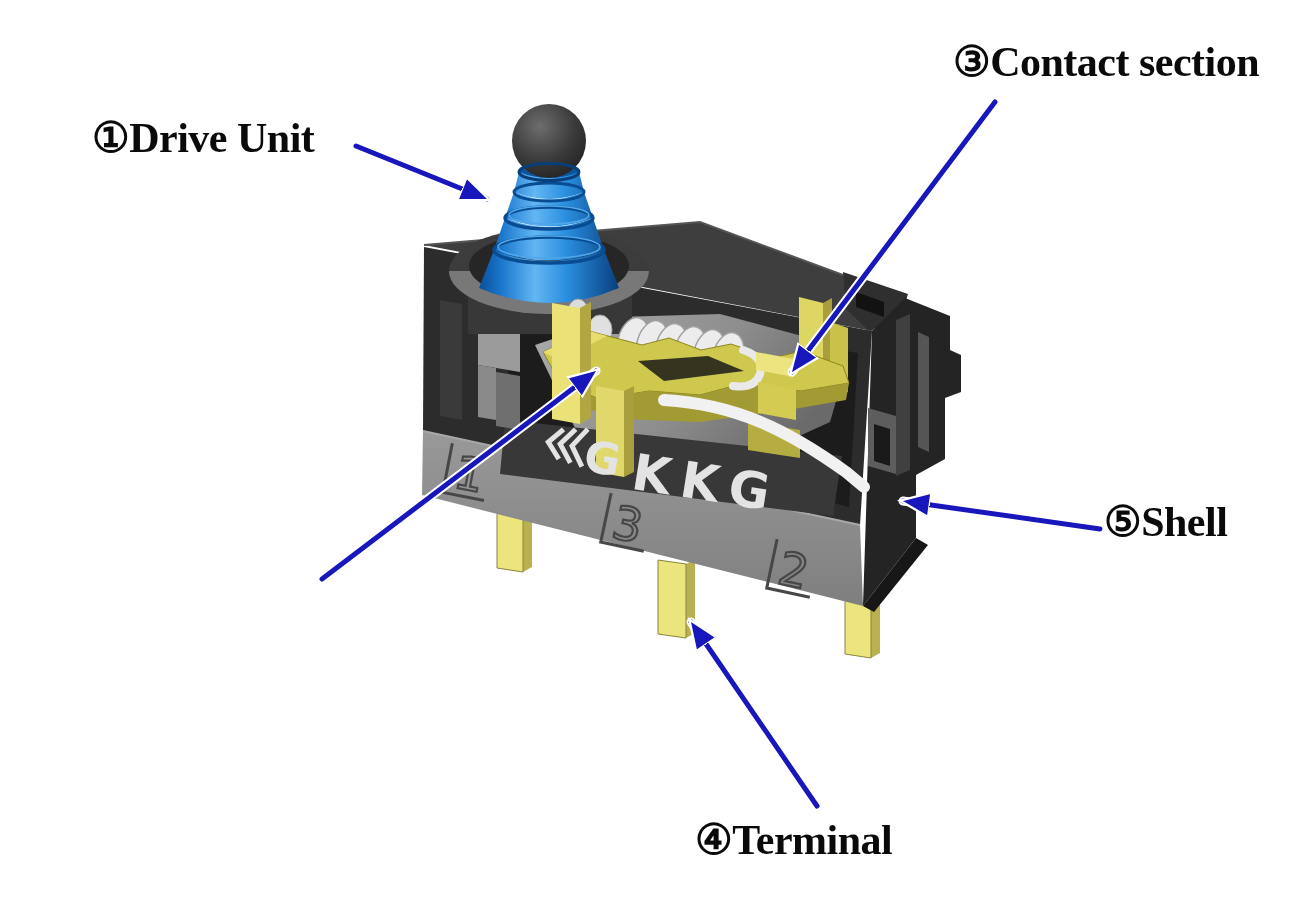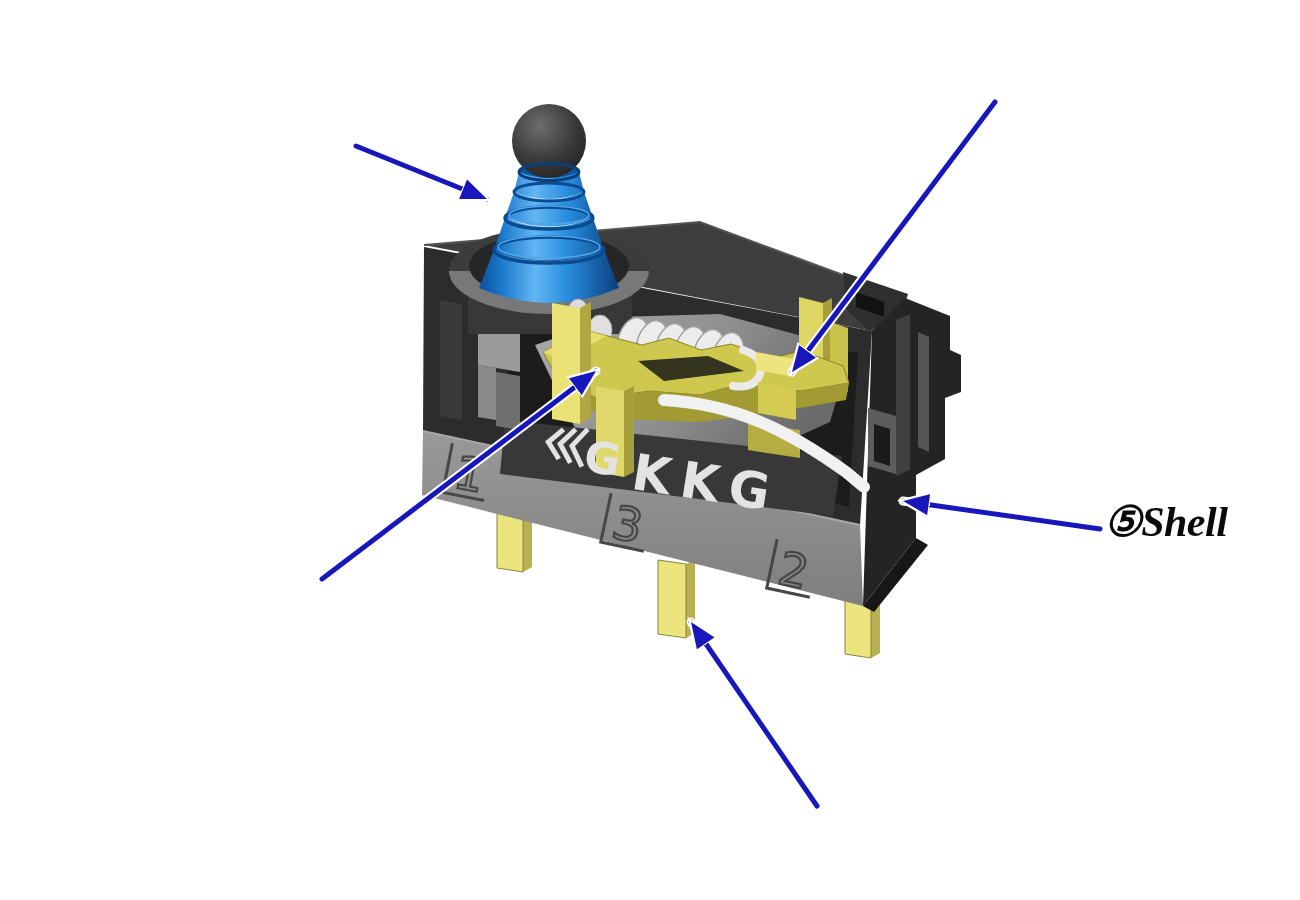--- a/index.html
+++ b/index.html
@@ -10,21 +10,21 @@
   .canvas svg{position:absolute;left:0;top:0;}
   .lbl{
     position:absolute;font-weight:700;font-size:42px;line-height:1.28;
     color:#0a0a0a;letter-spacing:-0.5px;white-space:nowrap;
   }
   .lbl.wrap{white-space:normal;width:580px;}
   #lbl-drive    {left:92px;  top:112px;}
   #lbl-contact  {left:953px; top:36px;}
   #lbl-quick    {left:38px;  top:592px;}
   #lbl-terminal {left:695px; top:814px;}
-  #lbl-shell    {left:1104px;top:496px;font-style:italic;}
+  #lbl-shell    {left:1104px;top:496px;}
   .logo-text{font-family:"DejaVu Sans","Liberation Sans",sans-serif;font-weight:bold;}
   .mark-digit{font-family:"DejaVu Sans","Liberation Sans",sans-serif;}
 </style>
 </head>
 <body>
 
 <div class="canvas">
 
   <svg width="1300" height="900" viewBox="0 0 1300 900">
     <defs>
@@ -213,14 +213,17 @@
         <line x1="817" y1="806" x2="691" y2="622" stroke="#ffffff" stroke-width="9"></line>
         <line x1="817" y1="806" x2="691" y2="622" stroke="#1717bb" stroke-width="5" marker-end="url(#ah)"></line>
       </g>
       <g>
         <line x1="1100" y1="529" x2="903" y2="501" stroke="#ffffff" stroke-width="9"></line>
         <line x1="1100" y1="529" x2="903" y2="501" stroke="#1717bb" stroke-width="5" marker-end="url(#ah)"></line>
       </g>
     </g>
   </svg>
 
+  <div class="lbl" id="lbl-drive">①Drive Unit</div>
+  <div class="lbl" id="lbl-contact">③Contact section</div>
+  <div class="lbl" id="lbl-terminal">④Terminal</div>
   <div class="lbl" id="lbl-shell">⑤Shell</div>
 </div>
 
 </body></html>

